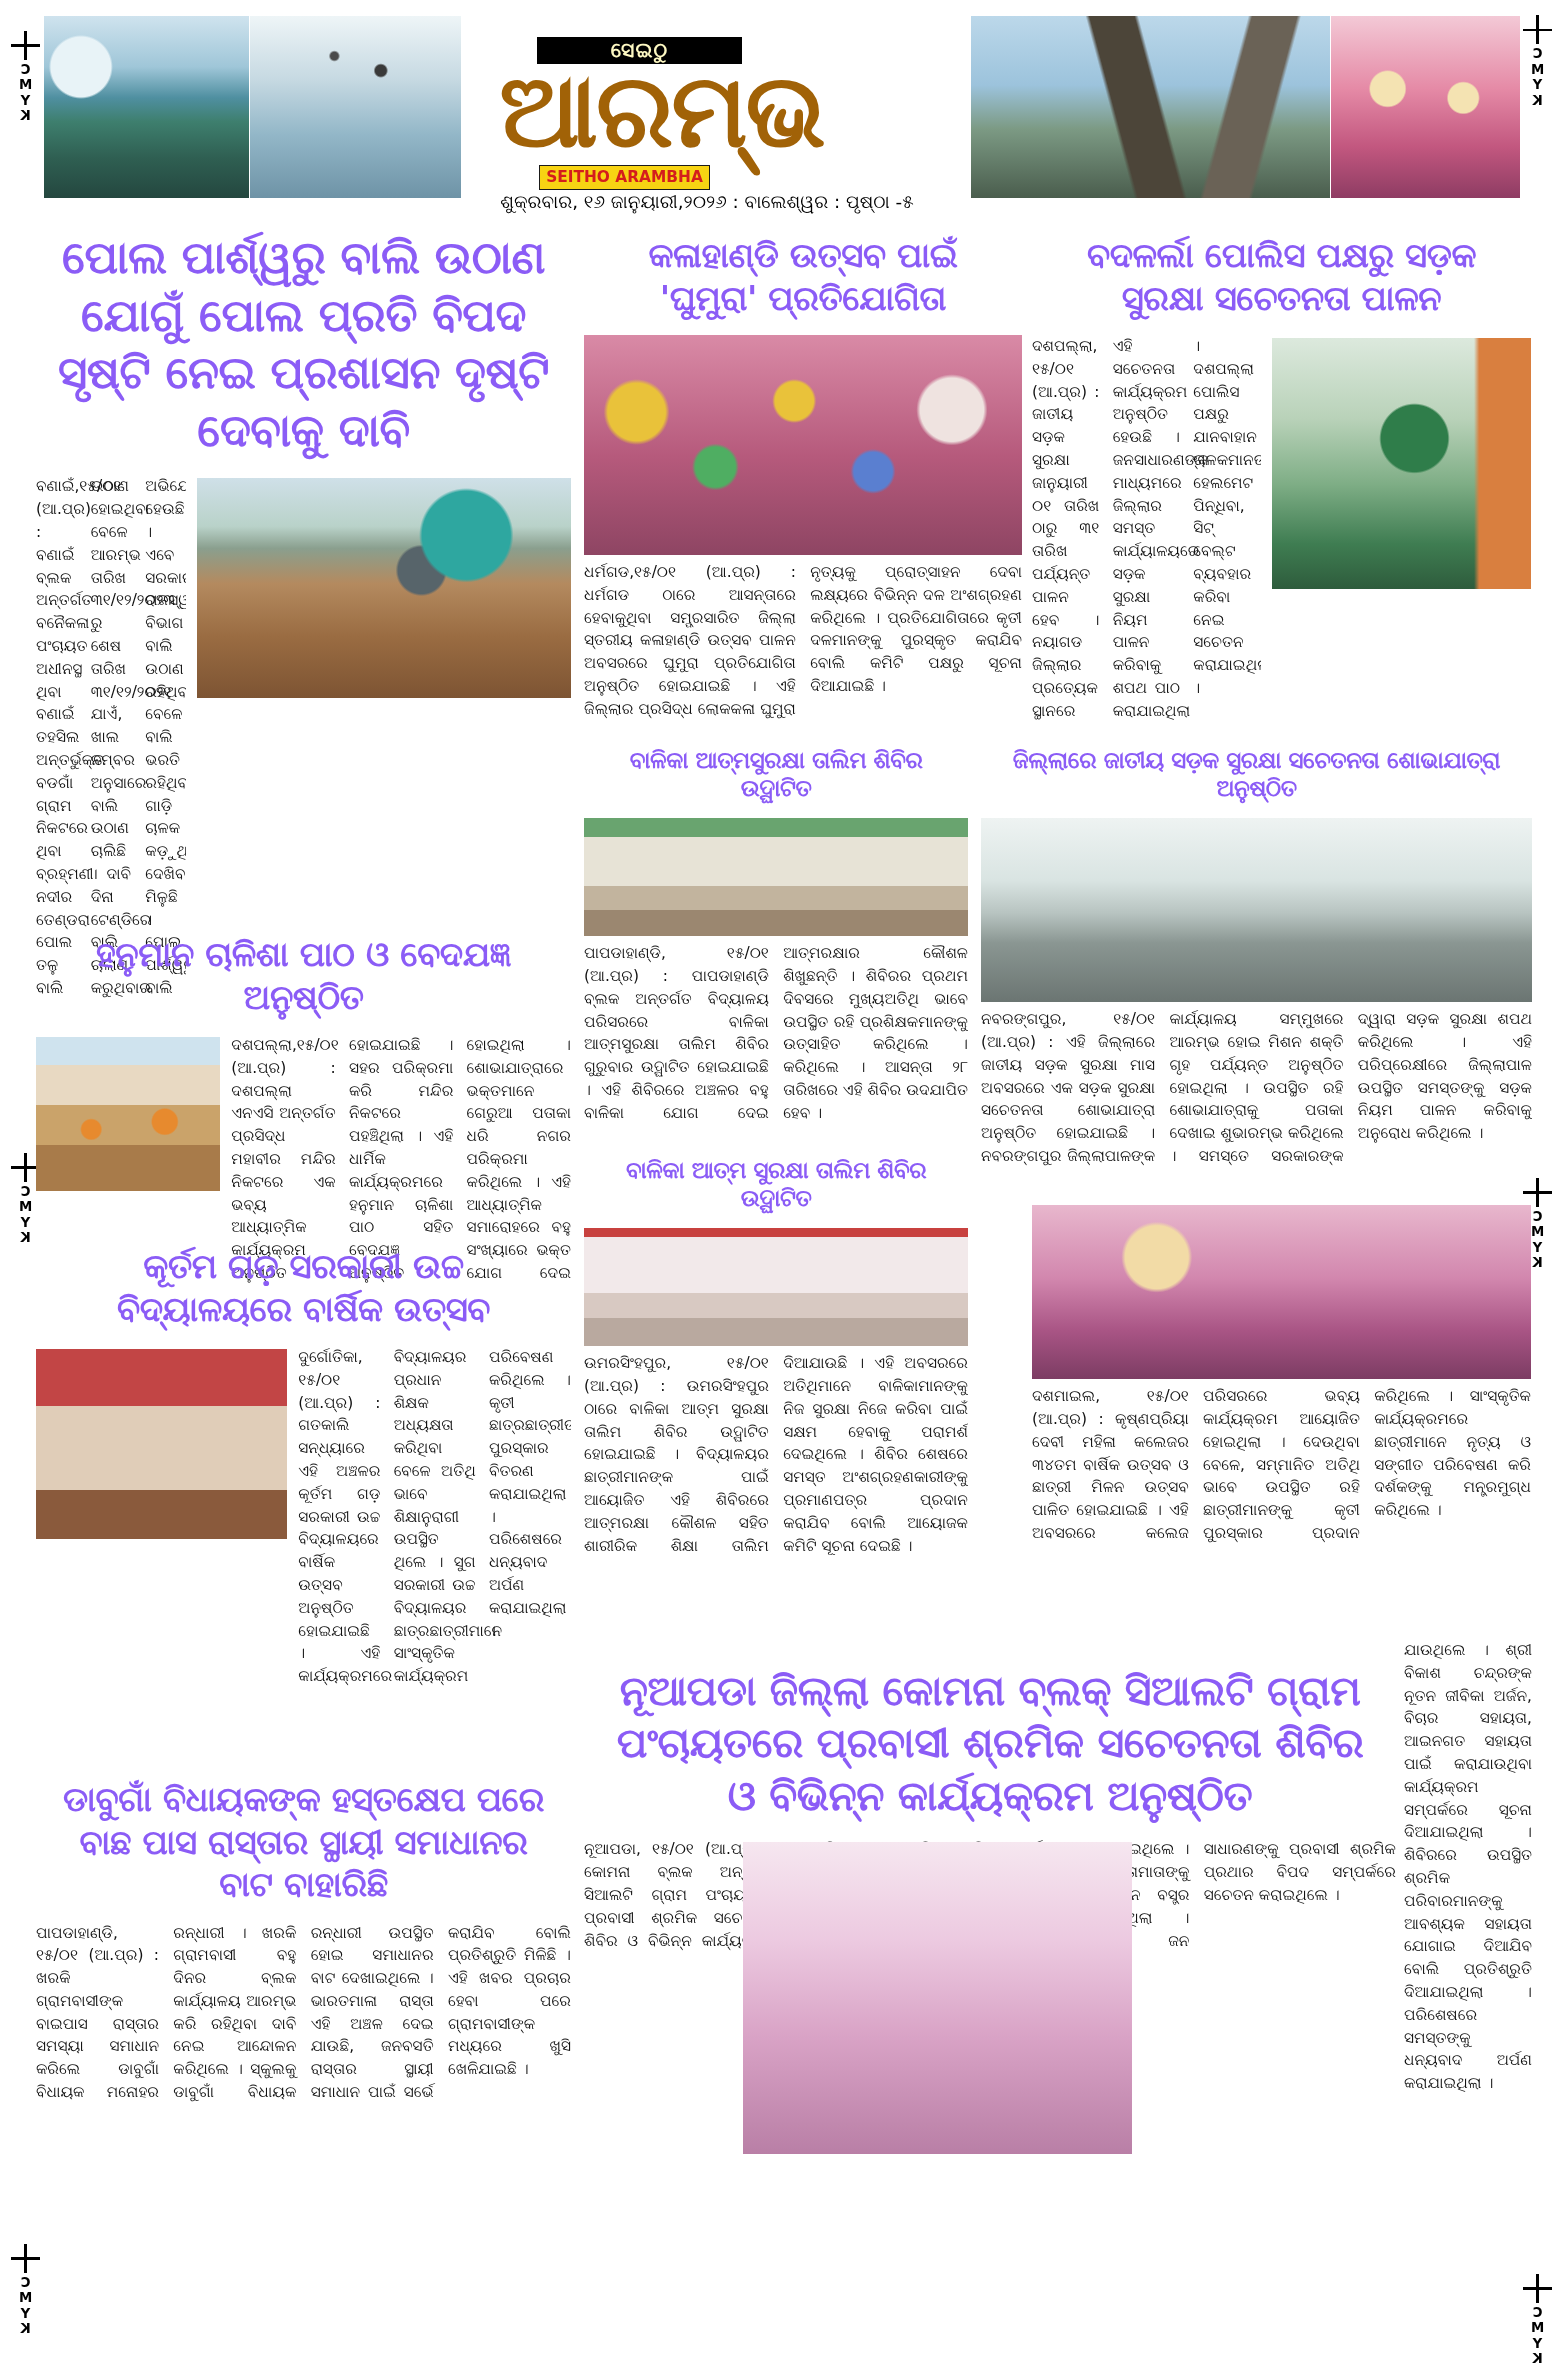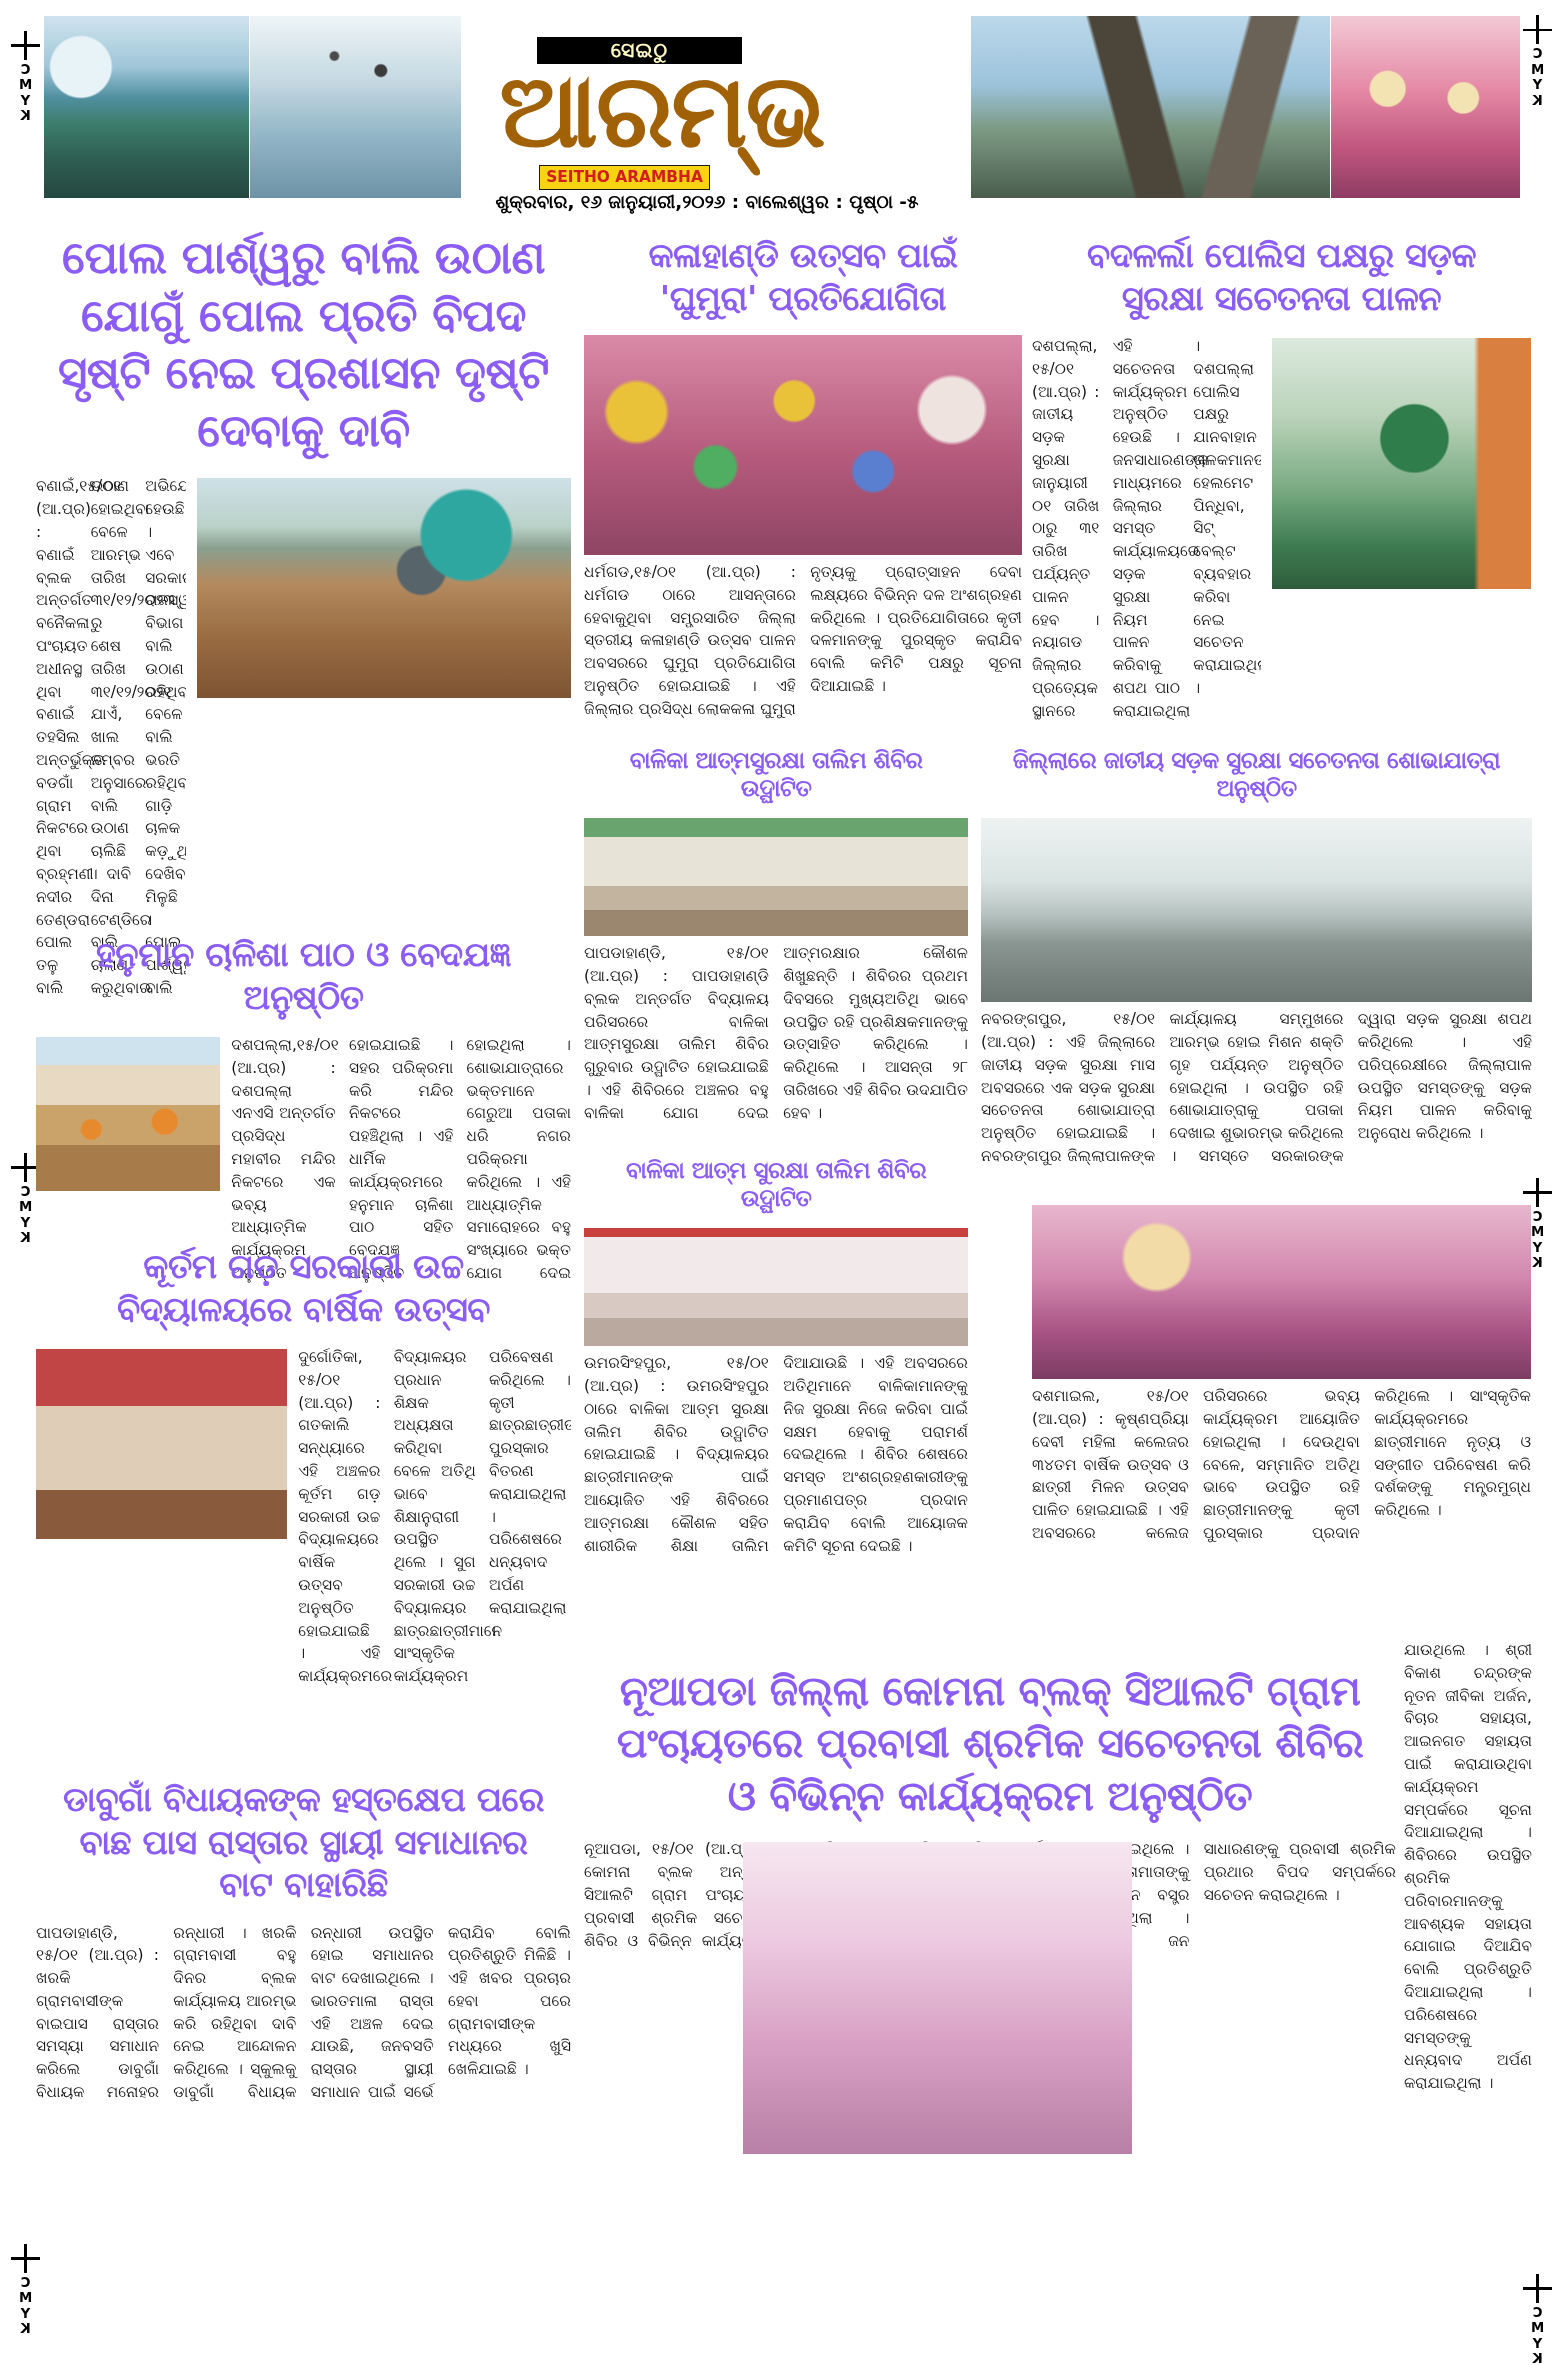--- a/index.html
+++ b/index.html
@@ -24,21 +24,21 @@
       radial-gradient(circle at 70% 45%,#f4e3b2 0 9%,transparent 10%),
       linear-gradient(180deg,#f3c9d6 0%,#e58aa6 40%,#c2577f 72%,#8e3c63 100%);}
   .mast-black{position:absolute;left:537px;top:37px;width:205px;height:27px;background:#000;
       color:#fef9c3;text-align:center;font-size:20.5px;font-weight:700;line-height:27px;letter-spacing:1px;}
   .mast-title{position:absolute;left:482px;top:60px;width:359px;text-align:center;
       font-size:102px;font-weight:800;letter-spacing:-2px;line-height:1.0;color:#a16207;}
   .mast-badge{position:absolute;left:539px;top:165px;width:169px;height:22.5px;background:#f7d313;
       color:#d41d1d;font-weight:800;font-size:15.4px;text-align:center;line-height:22.5px;
       border:1.5px solid #1a1a1a;}
   .mast-date{position:absolute;left:451px;top:191px;width:512px;text-align:center;
-      font-size:18.4px;font-weight:700;color:#000;}
+      font-size:18.4px;font-weight:400;color:#000;}
   
   .regmark{position:absolute;width:33px;text-align:center;color:#000;}
   .regmark .cross{position:relative;width:29px;height:29px;margin:0 auto 2px auto;}
   .regmark .cross::before{content:"";position:absolute;left:0;right:0;top:13.3px;height:2.6px;background:#000;}
   .regmark .cross::after{content:"";position:absolute;top:0;bottom:0;left:13.3px;width:2.6px;background:#000;}
   .regmark .l{display:block;font-size:13.3px;font-weight:600;line-height:15.4px;transform:scaleX(-1);}
   
   .article{position:absolute;}
   .hl{font-weight:800;color:#8b5cf6;letter-spacing:-0.5px;margin:16px;}
   .hl-xl{font-size:45px;line-height:1.28;}

